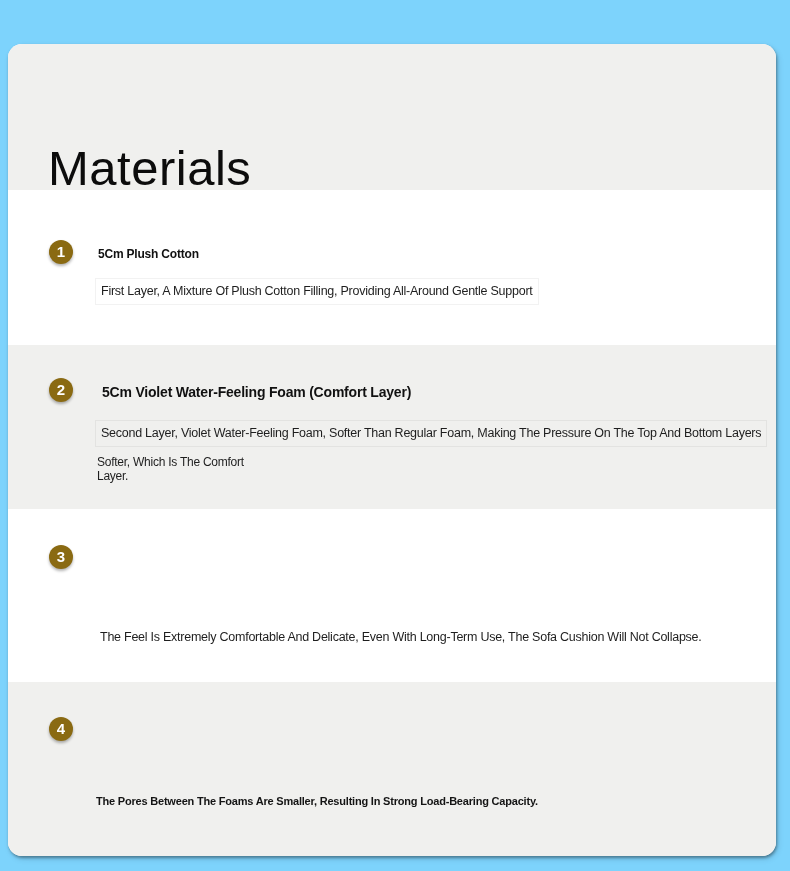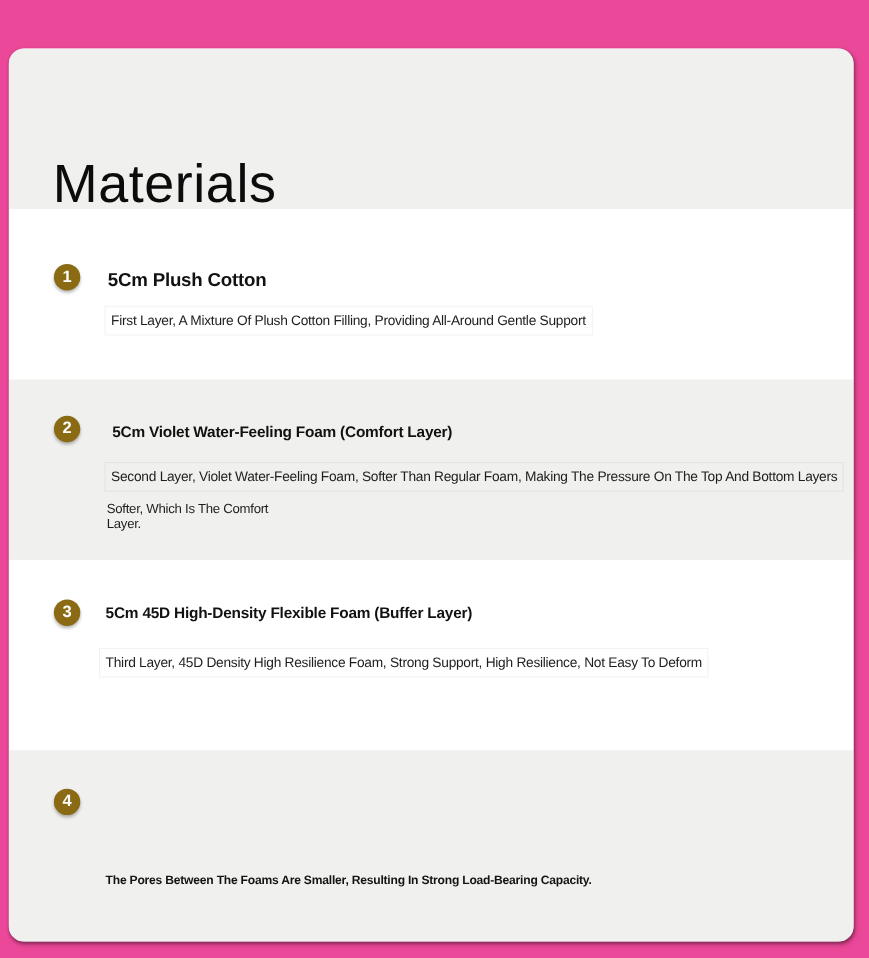--- a/index.html
+++ b/index.html
@@ -7,21 +7,21 @@
     padding: 0;
     width: 790px;
     height: 871px;
     background: #ffffff;
     font-family: "Liberation Sans", sans-serif;
   }
   .page {
     position: relative;
     width: 790px;
     height: 871px;
-    background: #ec4899;
+    background: #7dd3fc;
   }
   .card {
     position: absolute;
     left: 8px;
     top: 44px;
     width: 768px;
     height: 812px;
     background: #ffffff;
     border-radius: 14px;
     overflow: hidden;
@@ -106,35 +106,34 @@
 
 <div class="page">
   <div class="card">
 
     <header class="card-header">
       <h1>Materials</h1>
     </header>
 
     <section class="sec sec-white" style="height:155px">
       <div class="badge" style="top:50px">1</div>
-      <h2 class="sec-heading" style="left:90px; top:55px; font-size:17px;">5Cm Plush Cotton</h2>
+      <h2 class="sec-heading" style="left:90px; top:55px; font-size:12px;">5Cm Plush Cotton</h2>
       <p class="body-text boxed" style="left:93px; top:94px">First Layer, A Mixture Of Plush Cotton Filling, Providing All-Around Gentle Support</p>
     </section>
 
     <section class="sec sec-gray" style="height:164px">
       <div class="badge" style="top:33px">2</div>
       <h2 class="sec-heading" style="left:94px; top:38px">5Cm Violet Water-Feeling Foam (Comfort Layer)</h2>
       <p class="body-text wrap-narrow" style="left:89px; top:111px">Softer, Which Is The Comfort Layer.</p>
       <p class="body-text boxed" style="left:93px; top:81px">Second Layer, Violet Water-Feeling Foam, Softer Than Regular Foam, Making The Pressure On The Top And Bottom Layers</p>
     </section>
 
     <section class="sec sec-white" style="height:173px">
       <div class="badge" style="top:36px">3</div>
-      <h2 class="sec-heading" style="left:88px; top:39px">5Cm 45D High-Density Flexible Foam (Buffer Layer)</h2>
-      <p class="body-text boxed" style="left:88px; top:86px">Third Layer, 45D Density High Resilience Foam, Strong Support, High Resilience, Not Easy To Deform</p>
+      <p class="body-text" style="left:92px; top:121px">The Feel Is Extremely Comfortable And Delicate, Even With Long-Term Use, The Sofa Cushion Will Not Collapse.</p>
     </section>
 
     <section class="sec sec-gray" style="height:174px">
       <div class="badge" style="top:35px">4</div>
       <p class="body-text emphasis" style="left:88px; top:112px">The Pores Between The Foams Are Smaller, Resulting In Strong Load-Bearing Capacity.</p>
     </section>
 
   </div>
 </div>
 

